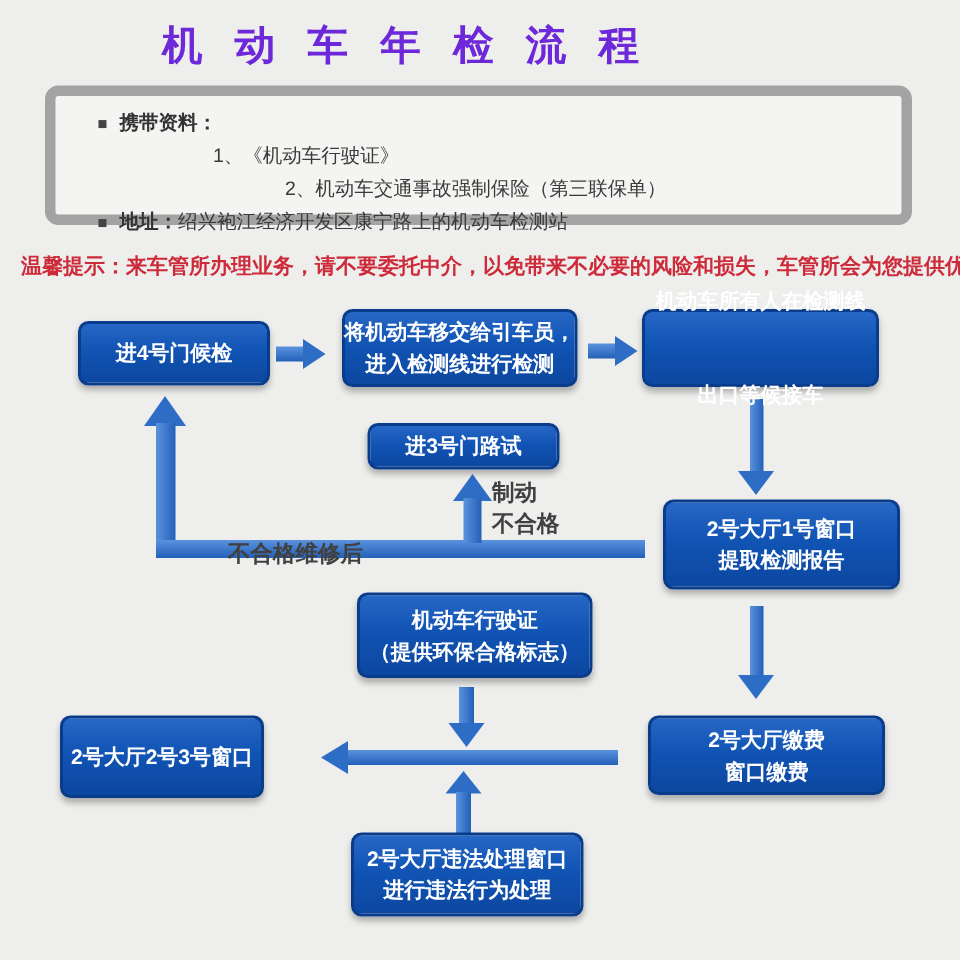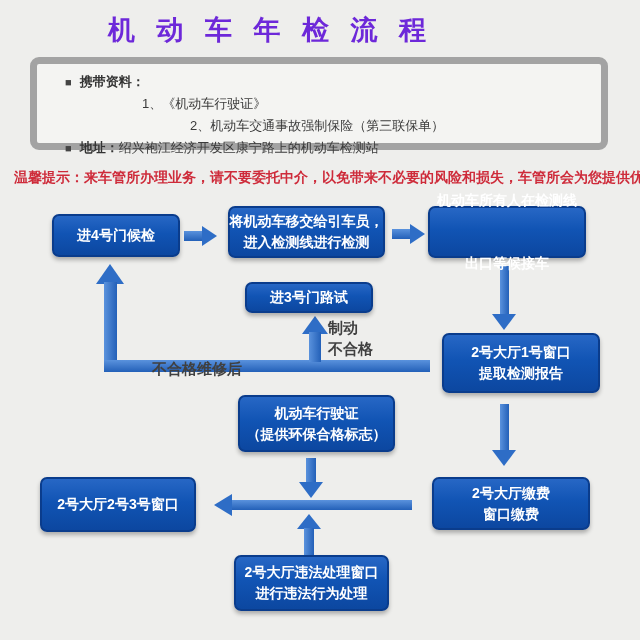--- a/index.html
+++ b/index.html
@@ -139,21 +139,21 @@
   <div class="arrow" style="left:214px;top:494px;">
     <div class="tri tri-left" style="left:0;top:0;"></div>
     <div class="stem-h" style="left:18px;top:6px;width:180px;height:10px;"></div>
   </div>
 
   <div class="arrow" style="left:297px;top:514px;">
     <div class="tri tri-up-sm" style="left:0;top:0;"></div>
     <div class="stem-v" style="left:7px;top:14px;width:10px;height:28px;"></div>
   </div>
 
-  <div class="fbox" style="left:40px;top:477px;width:156px;height:55px;">
+  <div class="fbox" style="left:40px;top:477px;width:136px;height:55px;">
     <span>2号大厅2号3号窗口</span>
   </div>
 
   <div class="fbox" style="left:234px;top:555px;width:155px;height:56px;">
     <span>2号大厅违法处理窗口</span>
     <span>进行违法行为处理</span>
   </div>
 
 </div>
 

